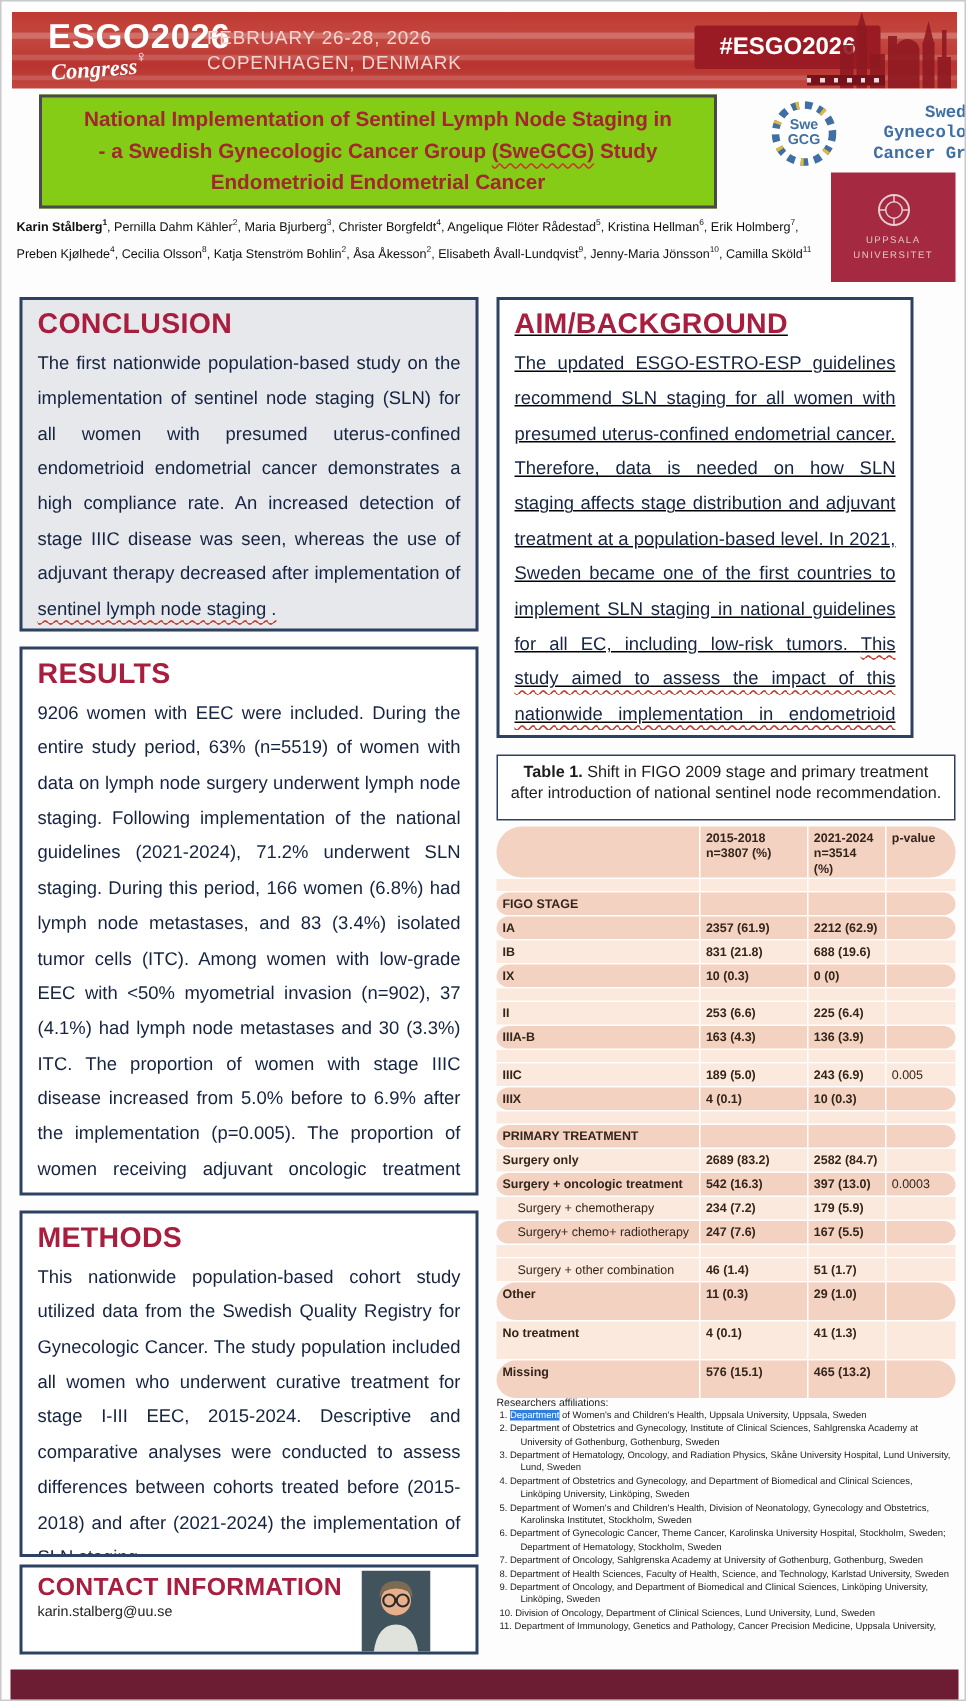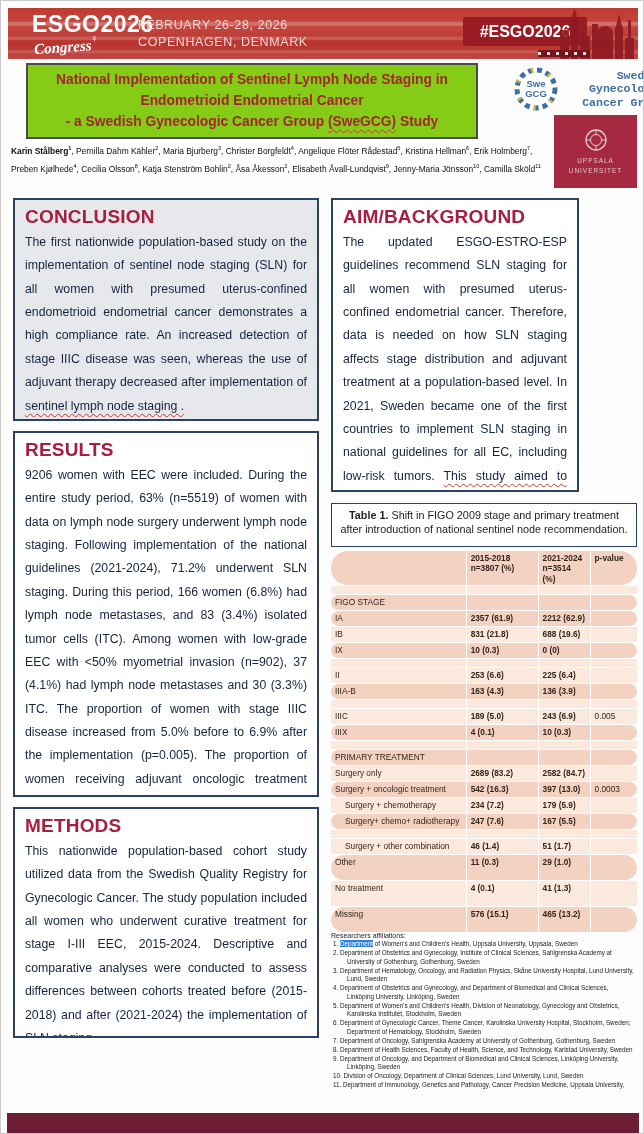--- a/index.html
+++ b/index.html
@@ -50,34 +50,34 @@
     padding:4px 10px;overflow:hidden;}
   .box h2{margin:2px 0 3px;font-size:19px;font-weight:800;color:var(--maroon_heading,#a81e3f);letter-spacing:.2px;}
   .body{margin:0;font-size:12.3px;line-height:1.9;color:#162441;text-align:justify;}
   .conclusion{left:12px;top:197px;width:306px;height:223px;background:#e6e8ec;}
   .results{left:12px;top:430px;width:306px;height:366px;}
   .methods{left:12px;top:806px;width:306px;height:231px;}
   .contact{left:12px;top:1042px;width:306px;height:60px;padding-top:2px;}
   .contact h2{font-size:16.5px;margin-bottom:1px;}
   .email{font-size:9.5px;color:#222;}
   .photo{position:absolute;right:30px;top:2px;}
-  .aim{left:330px;top:197px;width:248px;height:294px;}
+  .aim{left:330px;top:197px;width:278px;height:294px;text-decoration:underline;}
 
   
   .caption-box{position:absolute;left:330px;top:502px;width:306px;height:44px;border:1.5px solid var(--box_border_navy,#2d4263);
     background:#fff;box-sizing:border-box;padding:4px 6px;font-size:10.8px;line-height:1.3;color:#1d1d1d;text-align:center;}
   .table{position:absolute;left:330px;top:550px;width:306px;font-size:8.3px;color:#33251a;}
   .trow{display:grid;grid-template-columns:44% 23.5% 17% 15.5%;min-height:16px;border-bottom:1px solid #fff;box-sizing:border-box;}
   .trow.thead{min-height:32px;}
   .trow.spacer{min-height:9px;height:9px;}
   .trow.tall{min-height:26px;}
   .s0{background:var(--table_peach_light,#fbe9dd);}
   .s1{background:var(--table_peach_dark,#f3d2c1);border-radius:17px;}
   .c{padding:2px 4px 1px;border-left:1px solid #fff;line-height:1.25;}
-  .c.c0{border-left:none;font-weight:400;}
+  .c.c0{border-left:none;font-weight:700;}
   .trow.indent-row .c0{font-weight:400;padding-left:14px;}
   .trow.spacer .c{padding:0;}
   .c.c1,.c.c2{font-weight:700;}
   .c.c3{font-weight:400;}
   .thead .c{font-weight:700;}
 
   
   .affil{position:absolute;left:330px;top:931px;width:306px;height:158px;color:#222;overflow:hidden;}
   .affil-h{font-size:7px;margin-bottom:1px;}
   .affil ol{margin:0;padding:0 0 0 2px;list-style:none;counter-reset:aff;font-size:6.3px;line-height:1.35;}
@@ -116,22 +116,22 @@
         <polygon points="61,6 57,22 65,22"></polygon>
         <rect x="67" y="30" width="9" height="21"></rect>
         <rect x="70" y="12" width="3" height="20"></rect>
       </g>
     </svg>
     <div class="film"></div>
   </header>
 
   <div class="title-box">
     <div class="t-line">National Implementation of Sentinel Lymph Node Staging in</div>
+    <div class="t-line"><span>- a Swedish Gynecologic Cancer Group </span><span class="wavy">(SweGCG)</span><span> Study</span></div>
     <div class="t-line">Endometrioid Endometrial Cancer</div>
-    <div class="t-line"><span>- a Swedish Gynecologic Cancer Group </span><span class="wavy">(SweGCG)</span><span> Study</span></div>
   </div>
 
   <div class="swegcg">
     <div class="gcg-circle">
       <svg width="46" height="46" viewBox="0 0 46 46">
         <circle cx="23" cy="23" r="19" fill="#fff" stroke="#3f6fa3" stroke-width="5" stroke-dasharray="5 4"></circle>
         <circle cx="23" cy="23" r="19" fill="none" stroke="#e0b83c" stroke-width="5" stroke-dasharray="2 16" stroke-dashoffset="6"></circle>
       </svg>
       <div class="gcg-abbr">
         <div>Swe</div>
@@ -169,20 +169,33 @@
   <section class="box results">
     <h2>RESULTS</h2>
     <p class="body">9206 women with EEC were included. During the entire study period, 63% (n=5519) of women with data on lymph node surgery underwent lymph node staging. Following implementation of the national guidelines (2021-2024), 71.2% underwent SLN staging. During this period, 166 women (6.8%) had lymph node metastases, and 83 (3.4%) isolated tumor cells (ITC). Among women with low-grade EEC with &lt;50% myometrial invasion (n=902), 37 (4.1%) had lymph node metastases and 30 (3.3%) ITC. The proportion of women with stage IIIC disease increased from 5.0% before to 6.9% after the implementation (p=0.005). The proportion of women receiving adjuvant oncologic treatment decreased from 16.3% to 13.0%. (p=0.0003).</p>
   </section>
 
   <section class="box methods">
     <h2>METHODS</h2>
     <p class="body">This nationwide population-based cohort study utilized data from the Swedish Quality Registry for Gynecologic Cancer.  The study population included all women who underwent curative treatment for stage I-III EEC, 2015-2024. Descriptive and comparative analyses were conducted to assess differences between cohorts treated before (2015-2018) and after (2021-2024) the implementation of SLN staging.</p>
   </section>
 
+  <section class="box contact">
+    <h2>CONTACT INFORMATION</h2>
+    <div class="email">karin.stalberg@uu.se</div>
+    <svg class="photo" width="46" height="56" viewBox="0 0 46 56">
+      <rect width="46" height="56" fill="#41545e"></rect>
+      <circle cx="23" cy="20" r="10" fill="#e8b08a"></circle>
+      <path d="M12 18 Q12 7 23 7 Q34 7 34 18 L31 14 Q23 10 15 14 Z" fill="#7d6a52"></path>
+      <circle cx="18.5" cy="20" r="4" fill="none" stroke="#2b2b2b" stroke-width="1.4"></circle>
+      <circle cx="27.5" cy="20" r="4" fill="none" stroke="#2b2b2b" stroke-width="1.4"></circle>
+      <line x1="22.5" y1="20" x2="23.5" y2="20" stroke="#2b2b2b" stroke-width="1.4"></line>
+      <path d="M8 56 Q10 36 23 36 Q36 36 38 56 Z" fill="#dfe3dc"></path>
+    </svg>
+  </section>
 
   <section class="box aim">
     <h2>AIM/BACKGROUND</h2>
     <p class="body"><span>The updated ESGO-ESTRO-ESP guidelines recommend SLN staging for all women with presumed uterus-confined endometrial cancer. Therefore, data is needed on how SLN staging affects stage distribution and adjuvant treatment at a population-based level. In 2021, Sweden became one of the first countries to implement SLN staging in national guidelines for all EC, including low-risk tumors. </span><span class="wavy">This study aimed to assess the impact of this nationwide implementation in endometrioid endometrial cancer (EEC) by comparing outcomes before and after the introduction of SLN</span></p>
   </section>
 
   <div class="caption-box"><b>Table 1.</b><span> Shift in FIGO 2009 stage and primary treatment after introduction of national sentinel node recommendation.</span></div>
 
   <div class="table">
     <div class="trow thead s1">

